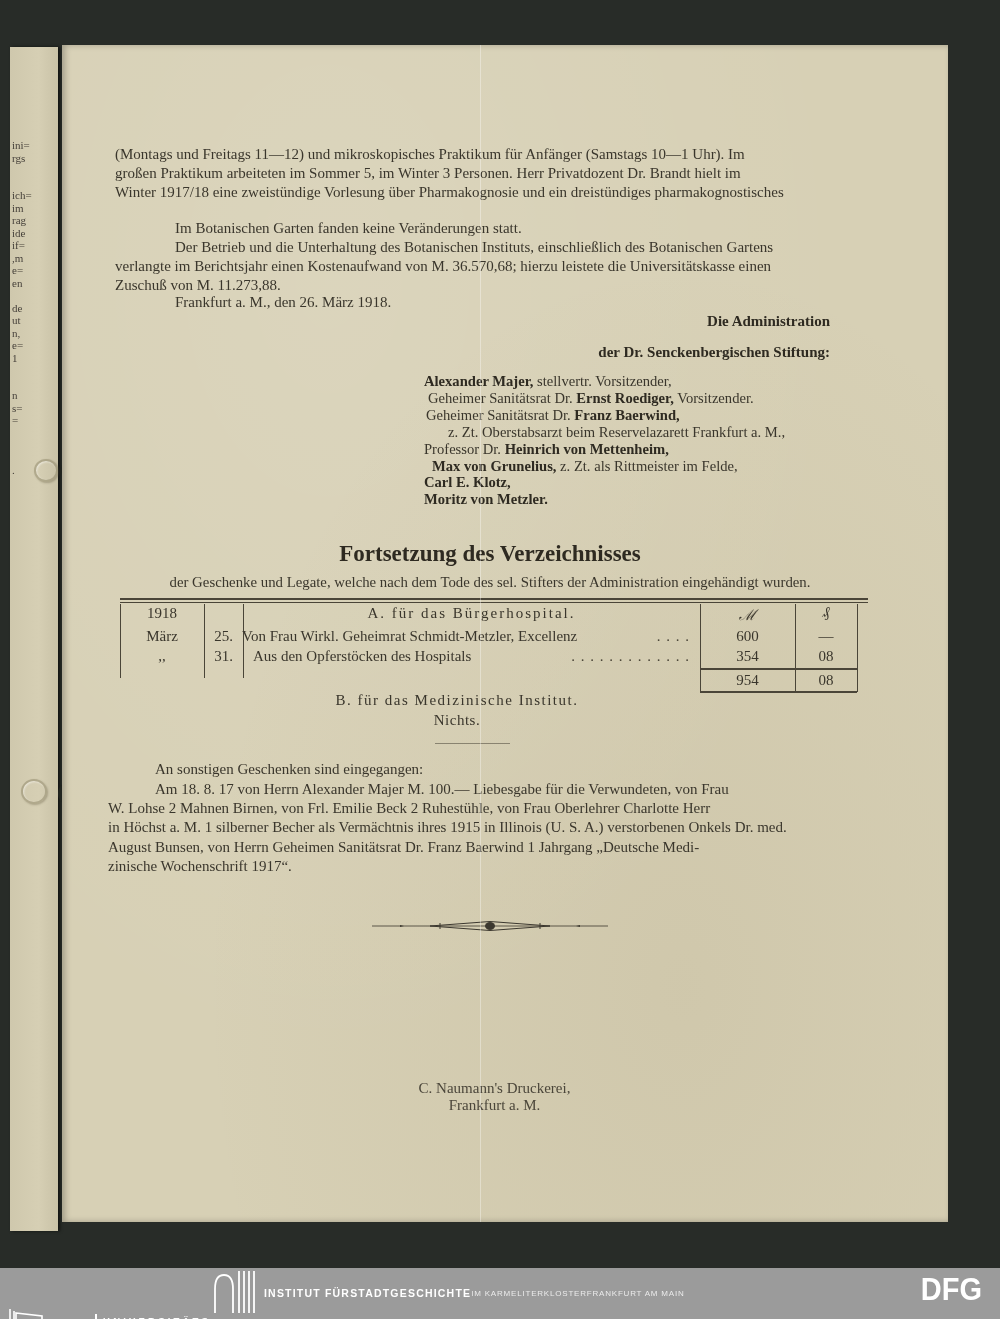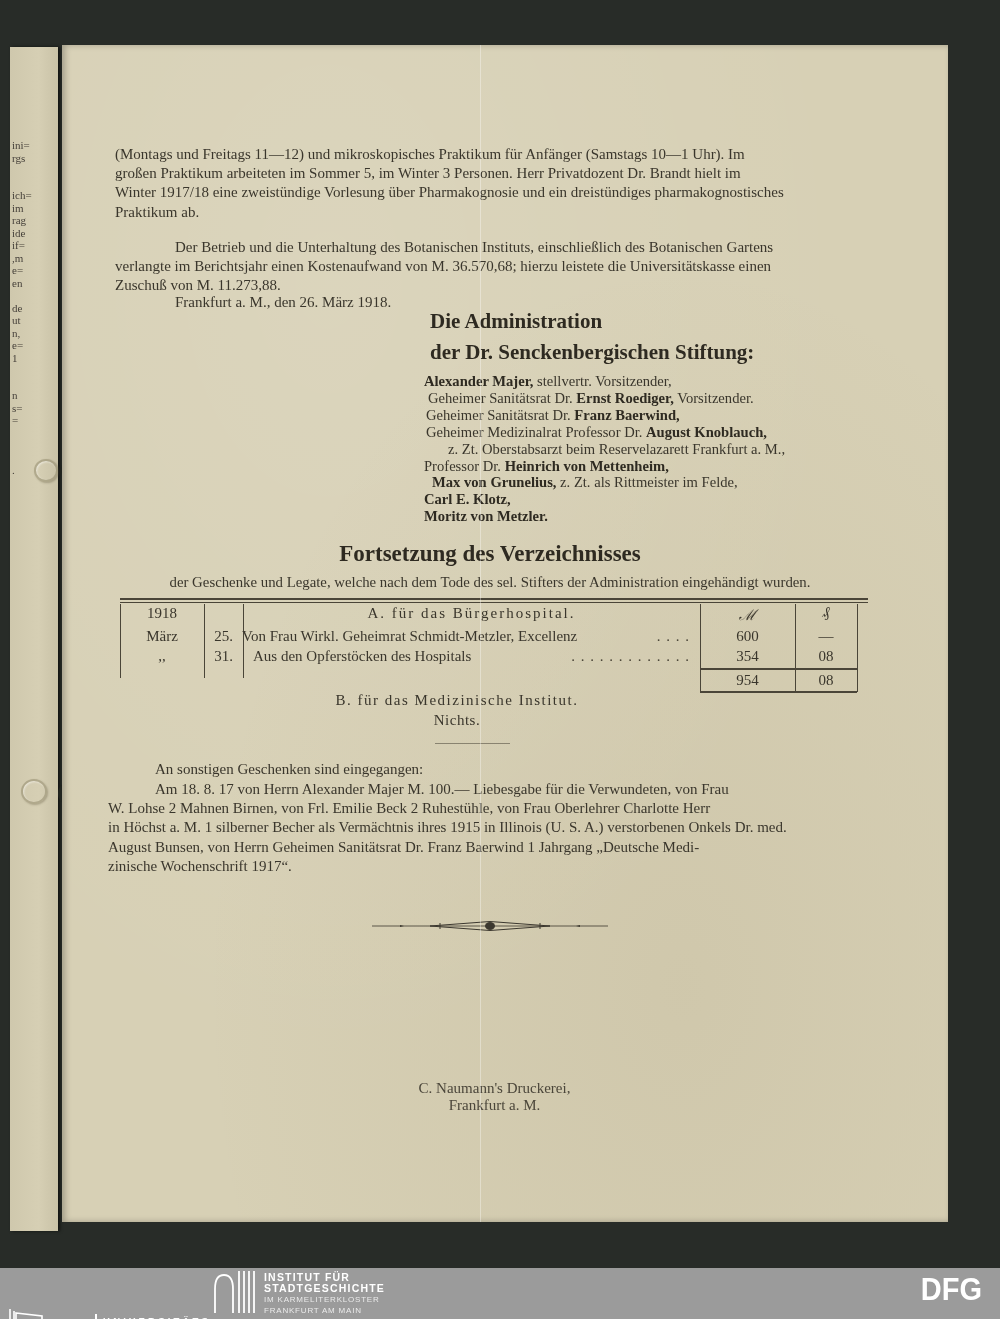--- a/index.html
+++ b/index.html
@@ -36,22 +36,22 @@
 
   
   .abs{position:absolute;}
   .body-par{font-size:15px;line-height:19.2px;white-space:nowrap;}
   .para1{left:53px;top:100px;}
   .para2{left:113px;top:175px;font-size:15px;}
   .para3{left:53px;top:193px;}
   .para3 div:first-child{text-indent:60px;}
   .dateline{left:113px;top:249px;font-size:15px;}
 
-  .admin-head{left:368px;top:261px;width:400px;text-align:left;
-    font-weight:bold;font-size:21px;line-height:31px;color:#2e2a21;}
+  .admin-head{left:368px;top:261px;width:400px;text-align:right;
+    font-weight:bold;font-size:15px;line-height:31px;color:#2e2a21;}
   .members{left:362px;top:328px;font-size:14.6px;line-height:16.9px;white-space:nowrap;}
   .members b{font-weight:bold;color:#2e2a21;}
 
   .listing-title{left:0;top:496px;width:856px;text-align:center;font-weight:bold;font-size:23px;color:#2e2a21;}
   .listing-sub{left:0;top:529px;width:856px;text-align:center;font-size:14.8px;}
 
   
   .gift-table{left:58px;top:553px;width:750px;height:96px;font-size:15px;padding-left:40px;}
   .tline{position:absolute;background:var(--rule);}
   .tcell{position:absolute;white-space:nowrap;}
@@ -73,21 +73,21 @@
   
   .footer-bar{position:absolute;left:0;top:1268px;width:1000px;height:51px;background:var(--footer-bar);
     font-family:"Liberation Sans","DejaVu Sans",sans-serif;color:#fff;}
   .ub-group{position:absolute;left:8px;top:17px;display:flex;align-items:center;height:45px;margin-top:24px;}
   .ub-abbr{font-family:"Liberation Serif",serif;font-weight:bold;font-size:31px;letter-spacing:-1px;margin:0 4px 0 2px;}
   .ub-divider{width:2px;height:36px;background:#fff;margin-right:6px;}
   .logo-text{display:flex;flex-direction:column;justify-content:center;line-height:11px;}
   .lt-big{font-size:9.5px;font-weight:bold;letter-spacing:3.2px;}
   .lt-small{font-size:7.8px;letter-spacing:1.6px;color:rgba(255,255,255,.85);}
   .isg-group{position:absolute;left:212px;top:3px;display:flex;align-items:center;height:45px;}
-  .isg-text{display:flex;flex-direction:column;justify-content:center;line-height:11px;margin-left:6px;}
+  .isg-text{display:flex;flex-direction:row;justify-content:center;line-height:11px;margin-left:6px;}
   .isg-b{font-size:10.5px;font-weight:bold;letter-spacing:1.2px;}
   .isg-s{font-size:8px;letter-spacing:.8px;color:rgba(255,255,255,.8);}
   .footer-center{position:absolute;left:462px;top:13px;font-size:17.5px;color:#fff;}
   .dfg{position:absolute;right:18px;top:6px;font-size:29px;font-weight:bold;letter-spacing:0px;
     font-family:"Liberation Sans",sans-serif;transform:scaleY(1.05);}
 </style>
 </head>
 <body>
 
 <div class="stage">
@@ -128,39 +128,38 @@
   <div class="emboss emboss2"></div>
   <div class="hole hole1"></div>
   <div class="hole hole2"></div>
 
   <div class="page">
 
     <div class="abs body-par para1">
         <div>(Montags und Freitags 11—12) und mikroskopisches Praktikum für Anfänger (Samstags 10—1 Uhr).  Im</div>
         <div>großen Praktikum arbeiteten im Sommer 5, im Winter 3 Personen.  Herr Privatdozent Dr. Brandt hielt im</div>
         <div>Winter 1917/18 eine zweistündige Vorlesung über Pharmakognosie und ein dreistündiges pharmakognostisches</div>
-        <div>Praktikum ab.</div>
-      </div>
+      </div>
+    <div class="abs para2">Im Botanischen Garten fanden keine Veränderungen statt.</div>
     <div class="abs body-par para3">
         <div>Der Betrieb und die Unterhaltung des Botanischen Instituts, einschließlich des Botanischen Gartens</div>
         <div>verlangte im Berichtsjahr einen Kostenaufwand von M. 36.570,68; hierzu leistete die Universitätskasse einen</div>
         <div>Zuschuß von M. 11.273,88.</div>
       </div>
     <div class="abs dateline">Frankfurt a. M., den 26. März 1918.</div>
 
     <div class="abs admin-head">
       <div>Die Administration</div>
       <div>der Dr. Senckenbergischen Stiftung:</div>
     </div>
 
     <div class="abs members">
         <div style="margin-left: 0px;"><b>Alexander Majer,</b><span> stellvertr. Vorsitzender,</span></div>
         <div style="margin-left: 4px;"><span>Geheimer Sanitätsrat Dr. </span><b>Ernst Roediger,</b><span> Vorsitzender.</span></div>
         <div style="margin-left: 2px;"><span>Geheimer Sanitätsrat Dr. </span><b>Franz Baerwind,</b></div>
-        <div style="margin-left: 2px;"><span>Geheimer Medizinalrat Professor Dr. </span><b>August Knoblauch,</b></div>
         <div style="margin-left: 24px;"><span>z. Zt. Oberstabsarzt beim Reservelazarett Frankfurt a. M.,</span></div>
         <div style="margin-left: 0px;"><span>Professor Dr. </span><b>Heinrich von Mettenheim,</b></div>
         <div style="margin-left: 8px;"><b>Max von Grunelius,</b><span> z. Zt. als Rittmeister im Felde,</span></div>
         <div style="margin-left: 0px;"><b>Carl E. Klotz,</b></div>
         <div style="margin-left: 0px;"><b>Moritz von Metzler.</b></div>
       </div>
 
     <div class="abs listing-title">Fortsetzung des Verzeichnisses</div>
     <div class="abs listing-sub">der Geschenke und Legate, welche nach dem Tode des sel. Stifters der Administration eingehändigt wurden.</div>
 

